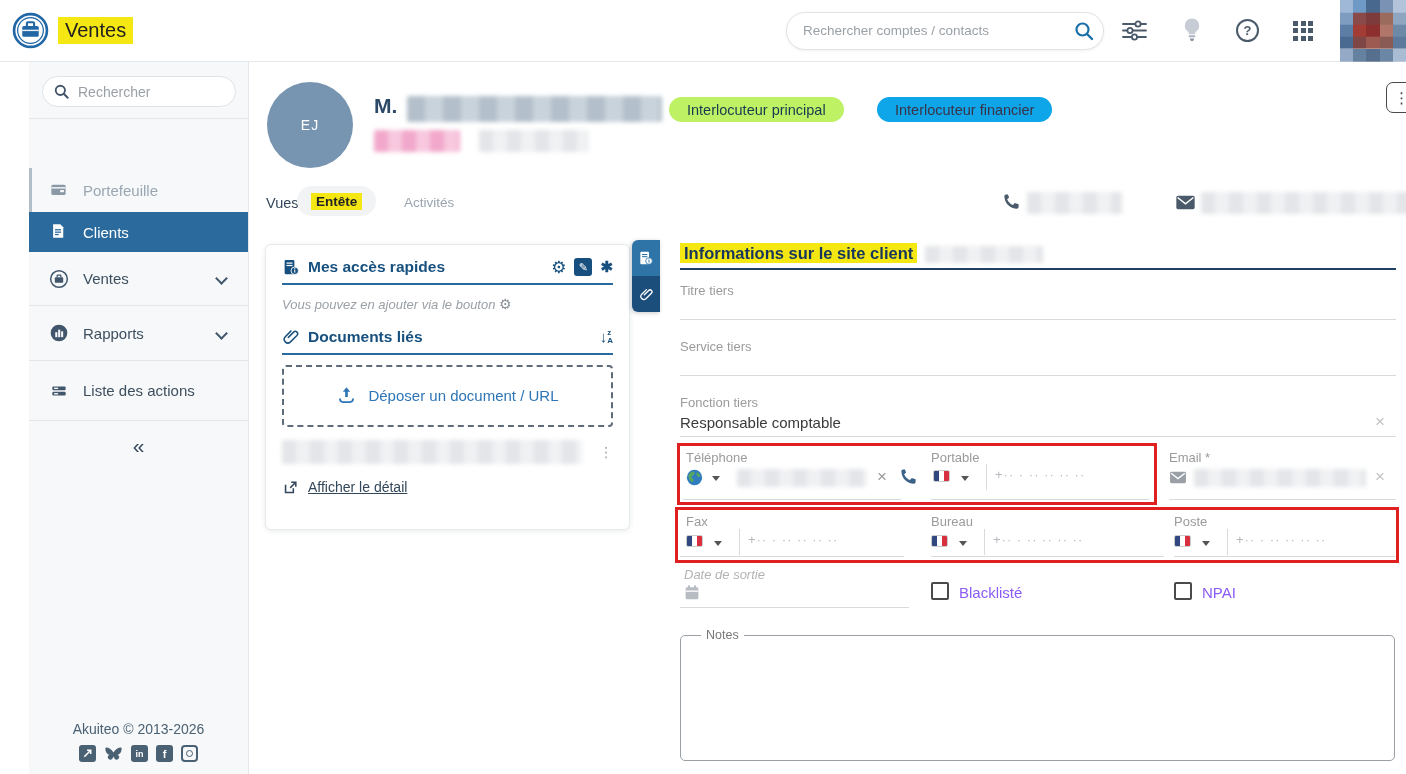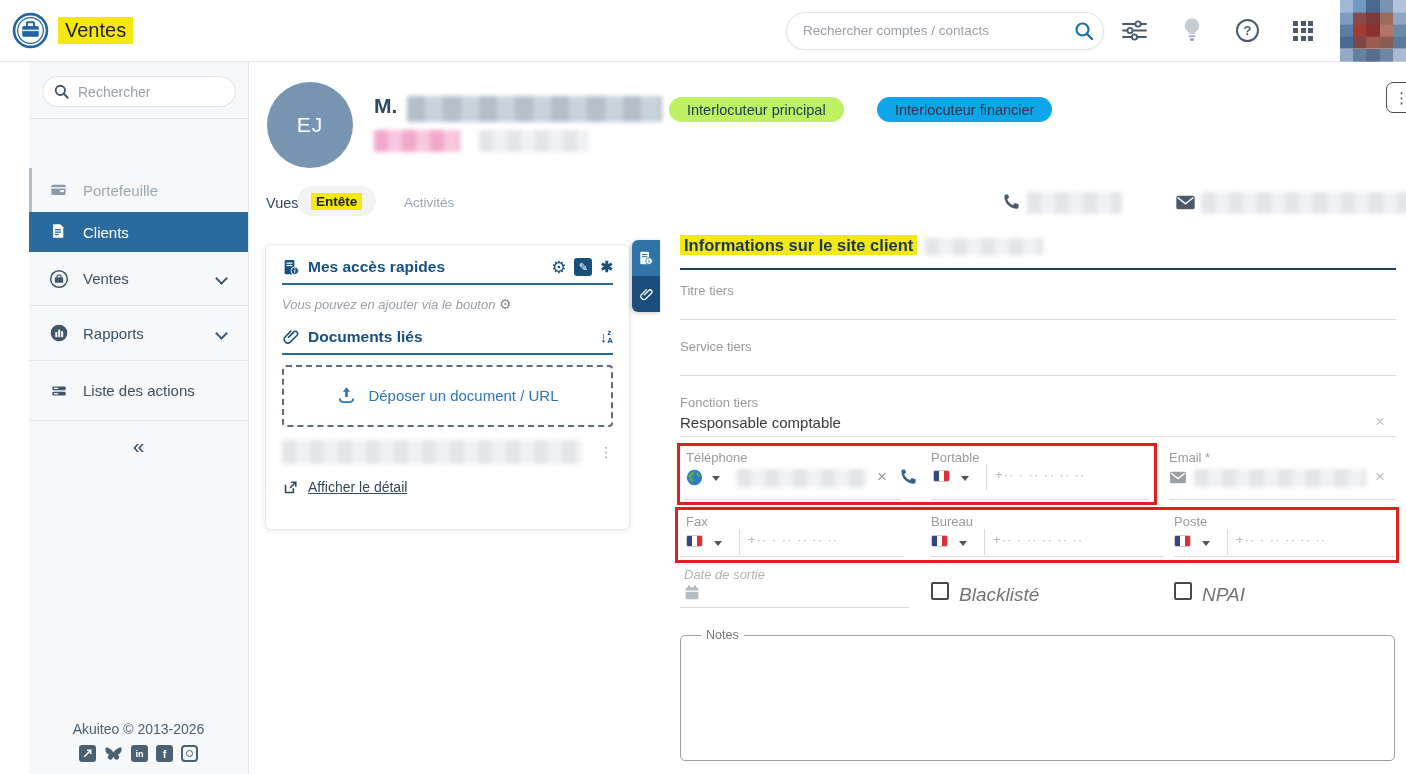--- a/index.html
+++ b/index.html
@@ -63,21 +63,21 @@
   .soc { width:17px; height:17px; background:#4a6073; border-radius:3px; color:#fff; display:flex;
     align-items:center; justify-content:center; font-weight:bold; cursor:pointer; }
   .soc.outline { background:transparent; border:2px solid #4a6073; border-radius:4px; position:relative; }
   .soc.outline i { width:7px; height:7px; border:1.5px solid #4a6073; border-radius:50%; display:block; }
 
   
   .main { position:relative; flex:1; background:#fff; }
   .abs { position:absolute; }
 
   .big-avatar { left:18px; top:20px; width:86px; height:86px; border-radius:50%; background:#7795b0;
-    color:#fff; font-size:21px; display:flex; align-items:center; justify-content:center; letter-spacing:1px; }
+    color:#fff; font-size:14px; display:flex; align-items:center; justify-content:center; letter-spacing:1px; }
   .name-prefix { left:125px; top:32px; font-size:21px; font-weight:bold; color:#2c4a68; }
   .blur { filter:blur(2px); border-radius:2px; }
   .blur-slate { background:repeating-linear-gradient(90deg,#b3bfca 0 18px,#c9d3db 18px 36px); }
   .blur-pink  { background:repeating-linear-gradient(90deg,#f2a8cb 0 14px,#f7c8de 14px 28px); }
   .blur-light { background:repeating-linear-gradient(90deg,#e3e5e8 0 14px,#f0f1f3 14px 28px); }
   .badge { height:25px; border-radius:13px; display:flex; align-items:center; padding:0 18px; font-size:14.5px; }
   .badge-cyan { background:#bef264; color:#17394f; }
   .badge-purple { background:#0ea5e9; color:#3a3347; }
   .kebab-btn { left:1137px; top:20px; width:31px; height:31px; border:1.5px solid #4a4a4a; border-radius:7px;
     display:flex; align-items:center; justify-content:center; font-size:15px; color:#444; cursor:pointer; background:#fff; }
@@ -114,40 +114,40 @@
   .detail-link span { text-decoration:underline; }
 
   
   .vtabs { left:383px; top:178px; width:28px; border-radius:6px 0 0 6px; overflow:hidden;
     box-shadow:-1px 1px 4px rgba(31,45,61,.25); }
   .vtab { width:28px; height:36px; display:flex; align-items:center; justify-content:center; cursor:pointer; }
   .vtab1 { background:#2e74a6; }
   .vtab2 { background:#1b4e7a; }
 
   
-  .form-title { left:431px; top:174px; font-size:16.5px; font-weight:bold; color:#17365c; }
+  .form-title { left:431px; top:182px; font-size:16.5px; font-weight:bold; color:#17365c; }
   .form-title .hl { background:#f5e712; padding:1px 4px; }
   .title-blur { display:inline-block; vertical-align:middle; width:118px; height:17px; margin-left:8px; }
   .title-line { left:431px; top:206px; width:716px; border-top:2px solid #1f3f63; }
   .flabel { font-size:13px; color:#9b9b9b; }
   .funder { border-top:1px solid #d8dadd; }
   .fvalue { font-size:15px; color:#3a3a3a; }
   .clear-x { color:#c2c2c2; font-size:17px; cursor:pointer; line-height:1; }
   .redbox { border:3px solid #e02020; }
   .flag { width:17px; height:12px; border:1px solid #ccc; border-radius:2px; display:inline-block;
     background:linear-gradient(90deg,#30477f 0 33%,#fff 33% 66%,#d8303f 66%); }
   .caret { width:0; height:0; border-left:4.5px solid transparent; border-right:4.5px solid transparent;
     border-top:5px solid #555; display:inline-block; cursor:pointer; }
   .vdiv { width:0; height:26px; border-left:1px solid #d9d9d9; }
   .ph-in { border:none; outline:none; font-size:13px; color:#444; width:110px; font-family:inherit;
     letter-spacing:1px; background:transparent; }
   .ph-in::placeholder { color:#b6b9bd; }
   .date-label { font-style:italic; color:#b3b3b3; font-size:13px; }
   .cbox { width:18px; height:18px; border:2px solid #4a4a4a; border-radius:2px; background:#fff; cursor:pointer; }
-  .cb-label { font-size:19px; color:#737373;font-style:italic; }
+  .cb-label { font-size:15px; color:#8b5cf6; }
   .notes-fs { left:431px; top:566px; width:715px; height:133px; border:1px solid #9aa0a6; border-radius:5px; padding:4px 8px; }
   .notes-fs legend { font-size:12.5px; color:#777; margin-left:12px; padding:0 5px; }
   .notes-fs textarea { width:100%; height:100%; border:none; outline:none; resize:none; font-family:inherit; background:transparent; }
 
   
   .scrollbar { left:1157px; top:166px; width:13px; height:546px; background:#fbfbfb; }
   .sb-arrow { width:13px; height:14px; display:flex; align-items:center; justify-content:center;
     font-size:8px; color:#808080; cursor:pointer; }
   .sb-thumb { position:absolute; left:2px; top:15px; width:9px; height:452px; background:#9b9b9b; border-radius:5px; cursor:pointer; }
 </style>

